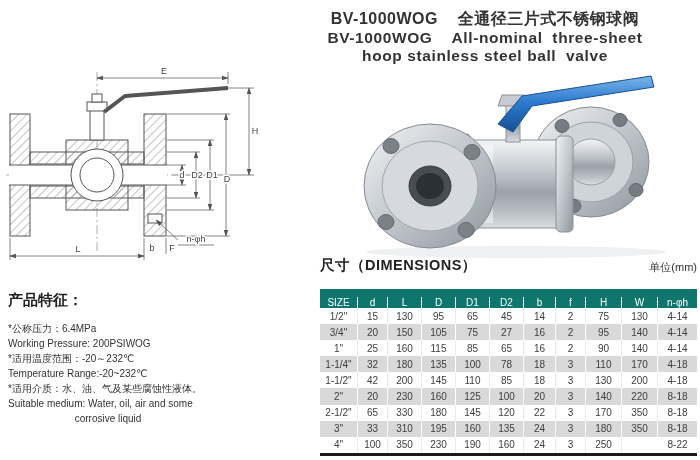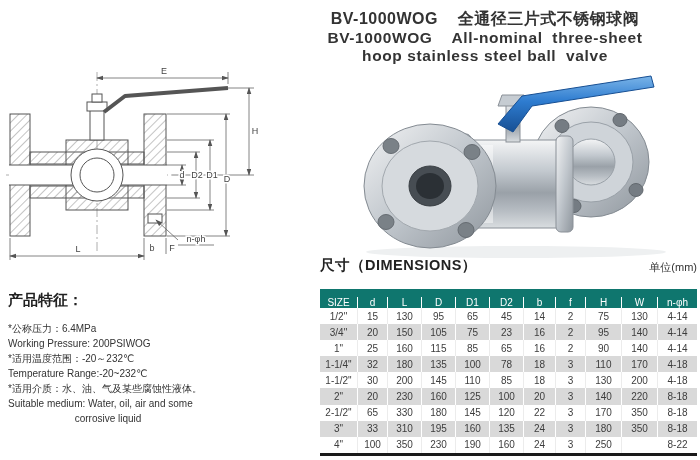--- a/index.html
+++ b/index.html
@@ -231,21 +231,21 @@
         <div class="tcell" style="width: 36px;">75</div>
         <div class="tcell" style="width: 36px;">130</div>
         <div class="tcell" style="width: 39px;">4-14</div>
       </div>
       <div class="trow alt" style="background: rgb(217, 217, 217);">
         <div class="tcell" style="width: 38px;">3/4"</div>
         <div class="tcell" style="width: 30px;">20</div>
         <div class="tcell" style="width: 34px;">150</div>
         <div class="tcell" style="width: 34px;">105</div>
         <div class="tcell" style="width: 34px;">75</div>
-        <div class="tcell" style="width: 34px;">23</div>
+        <div class="tcell" style="width: 34px;">27</div>
         <div class="tcell" style="width: 32px;">16</div>
         <div class="tcell" style="width: 30px;">2</div>
         <div class="tcell" style="width: 36px;">95</div>
         <div class="tcell" style="width: 36px;">140</div>
         <div class="tcell" style="width: 39px;">4-14</div>
       </div>
       <div class="trow">
         <div class="tcell" style="width: 38px;">1"</div>
         <div class="tcell" style="width: 30px;">25</div>
         <div class="tcell" style="width: 34px;">160</div>
@@ -266,21 +266,21 @@
         <div class="tcell" style="width: 34px;">100</div>
         <div class="tcell" style="width: 34px;">78</div>
         <div class="tcell" style="width: 32px;">18</div>
         <div class="tcell" style="width: 30px;">3</div>
         <div class="tcell" style="width: 36px;">110</div>
         <div class="tcell" style="width: 36px;">170</div>
         <div class="tcell" style="width: 39px;">4-18</div>
       </div>
       <div class="trow">
         <div class="tcell" style="width: 38px;">1-1/2"</div>
-        <div class="tcell" style="width: 30px;">30</div>
+        <div class="tcell" style="width: 30px;">42</div>
         <div class="tcell" style="width: 34px;">200</div>
         <div class="tcell" style="width: 34px;">145</div>
         <div class="tcell" style="width: 34px;">110</div>
         <div class="tcell" style="width: 34px;">85</div>
         <div class="tcell" style="width: 32px;">18</div>
         <div class="tcell" style="width: 30px;">3</div>
         <div class="tcell" style="width: 36px;">130</div>
         <div class="tcell" style="width: 36px;">200</div>
         <div class="tcell" style="width: 39px;">4-18</div>
       </div>

